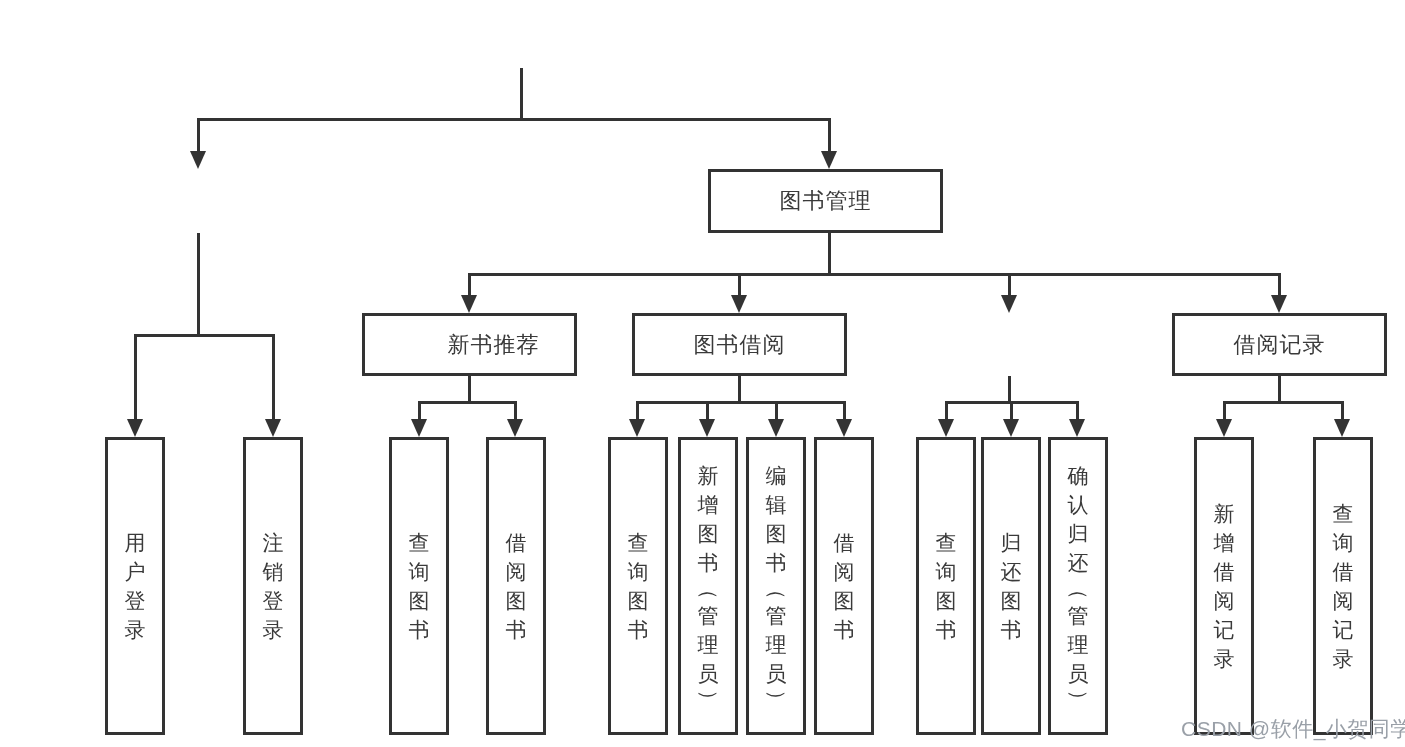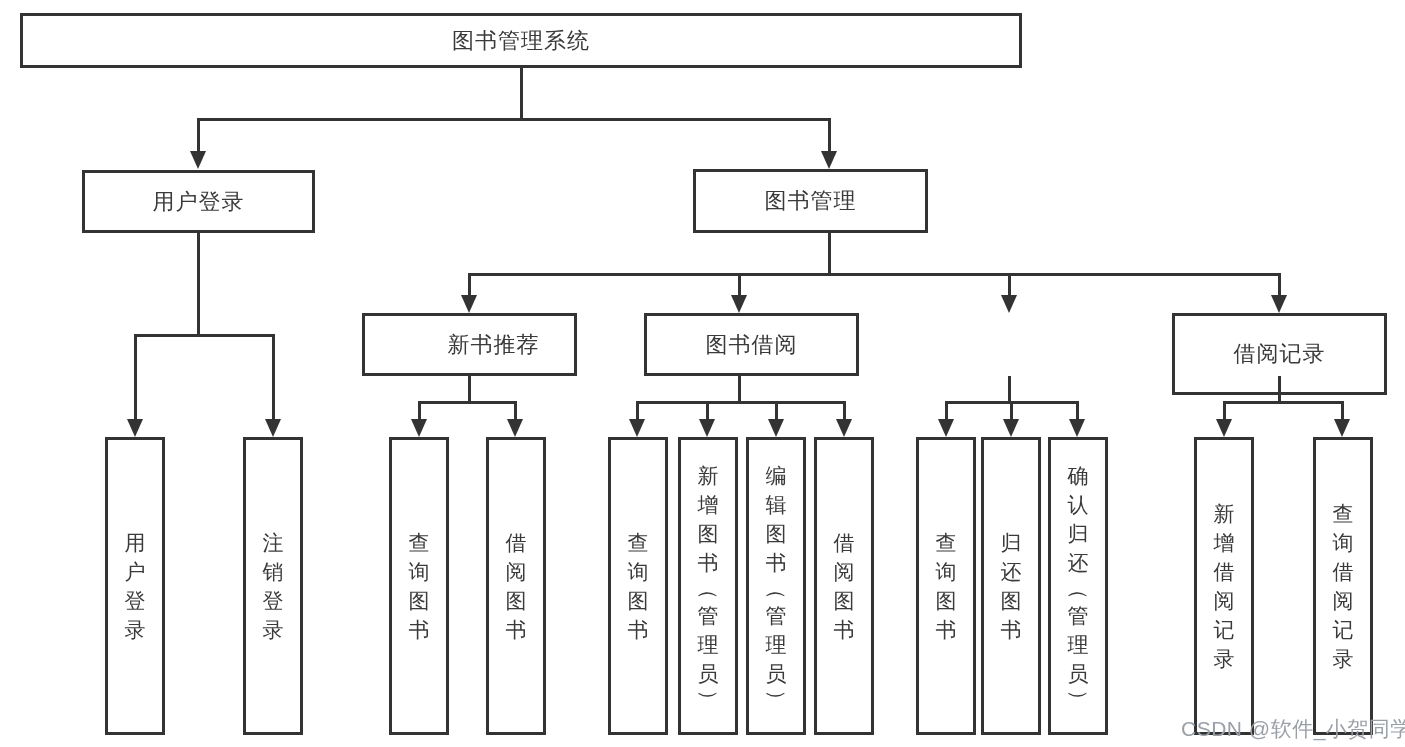--- a/index.html
+++ b/index.html
@@ -88,38 +88,32 @@
     letter-spacing: 0.5px;
     white-space: nowrap;
     z-index: 6;
   }
 </style>
 </head>
 <body>
 
 <div id="canvas">
 
-  <div class="hbox" style="left:20px; top:13px; width:1002px; height:55px;">
-    <span class="lbl">图书管理系统</span>
-  </div>
-
-  <div class="hbox" style="left:82px; top:170px; width:233px; height:63px;">
-    <span class="lbl">用户登录</span>
-  </div>
-  <div class="hbox" style="left:693px; top:169px; width:235px; height:64px;">
+
+  <div class="hbox" style="left:708px; top:169px; width:235px; height:64px;">
     <span class="lbl">图书管理</span>
   </div>
 
   <div class="hbox" style="left:362px; top:313px; width:215px; height:63px;padding-left:48px;">
     <span class="lbl">新书推荐</span>
   </div>
-  <div class="hbox" style="left:632px; top:313px; width:215px; height:63px;margin-left:12px;">
+  <div class="hbox" style="left:632px; top:313px; width:215px; height:63px;">
     <span class="lbl">图书借阅</span>
   </div>
-  <div class="hbox" style="left:1172px; top:313px; width:215px; height:82px;">
+  <div class="hbox" style="left:1172px; top:313px; width:215px; height:63px;">
     <span class="lbl">借阅记录</span>
   </div>
 
   <div class="vbox" style="left:105px; top:437px;">
     <div class="vtext">
         <span class="vchar">用</span>
         <span class="vchar">户</span>
         <span class="vchar">登</span>
         <span class="vchar">录</span>
       </div>

